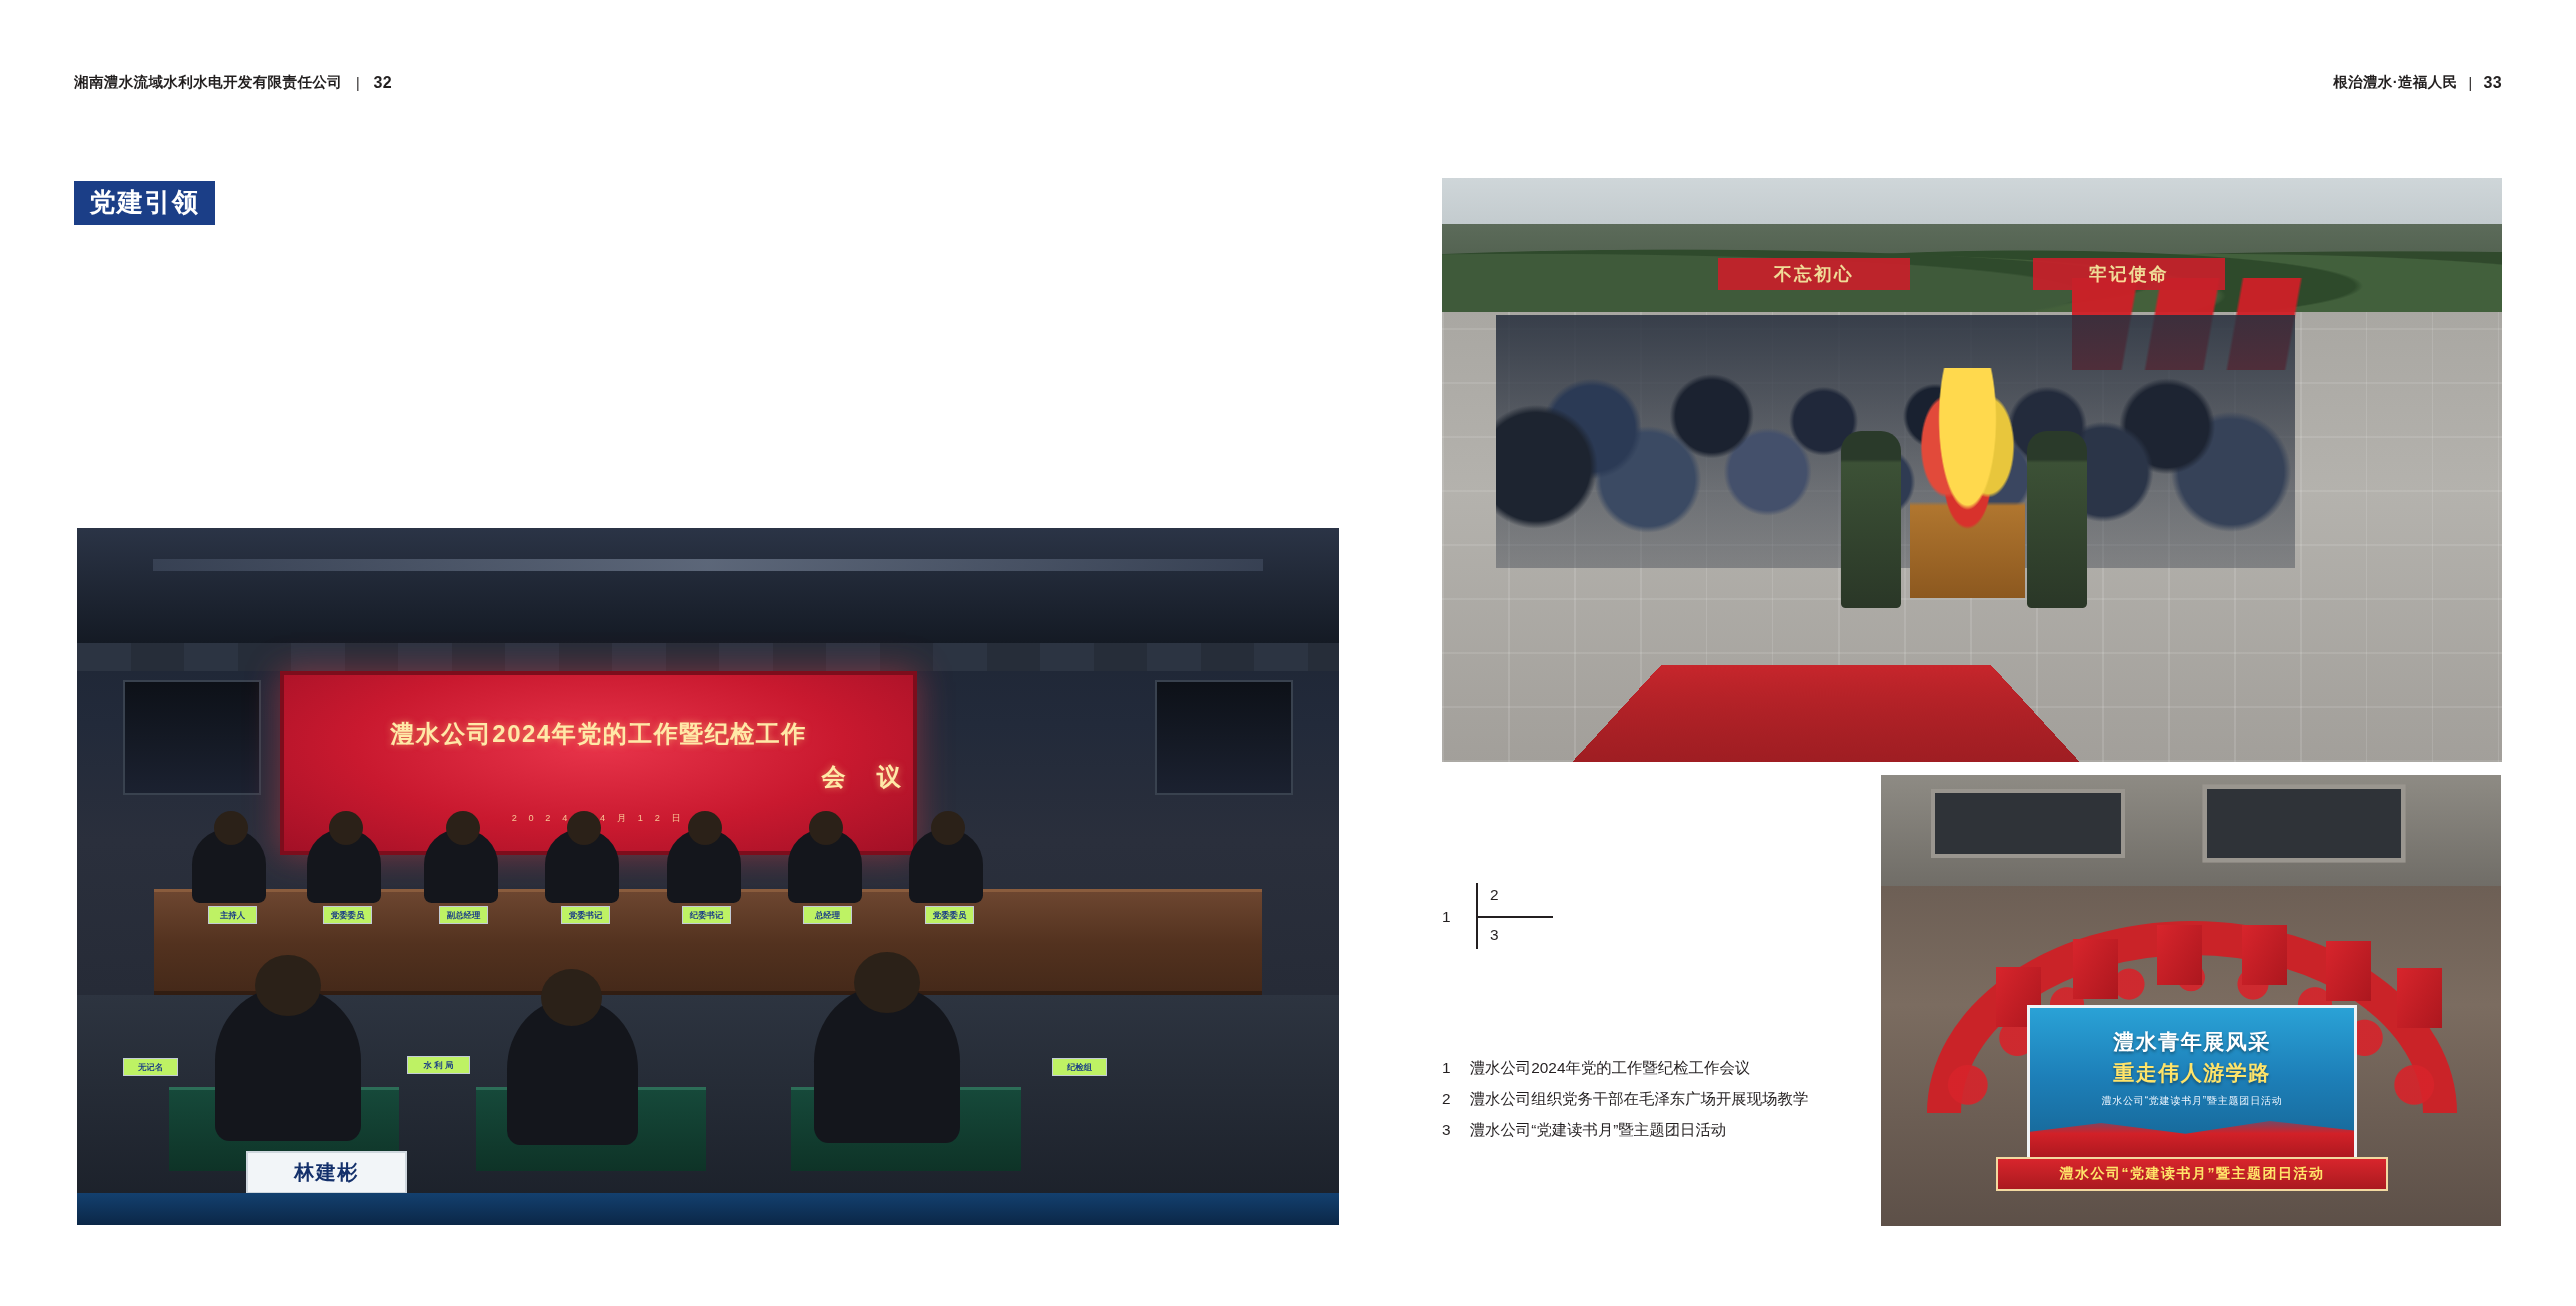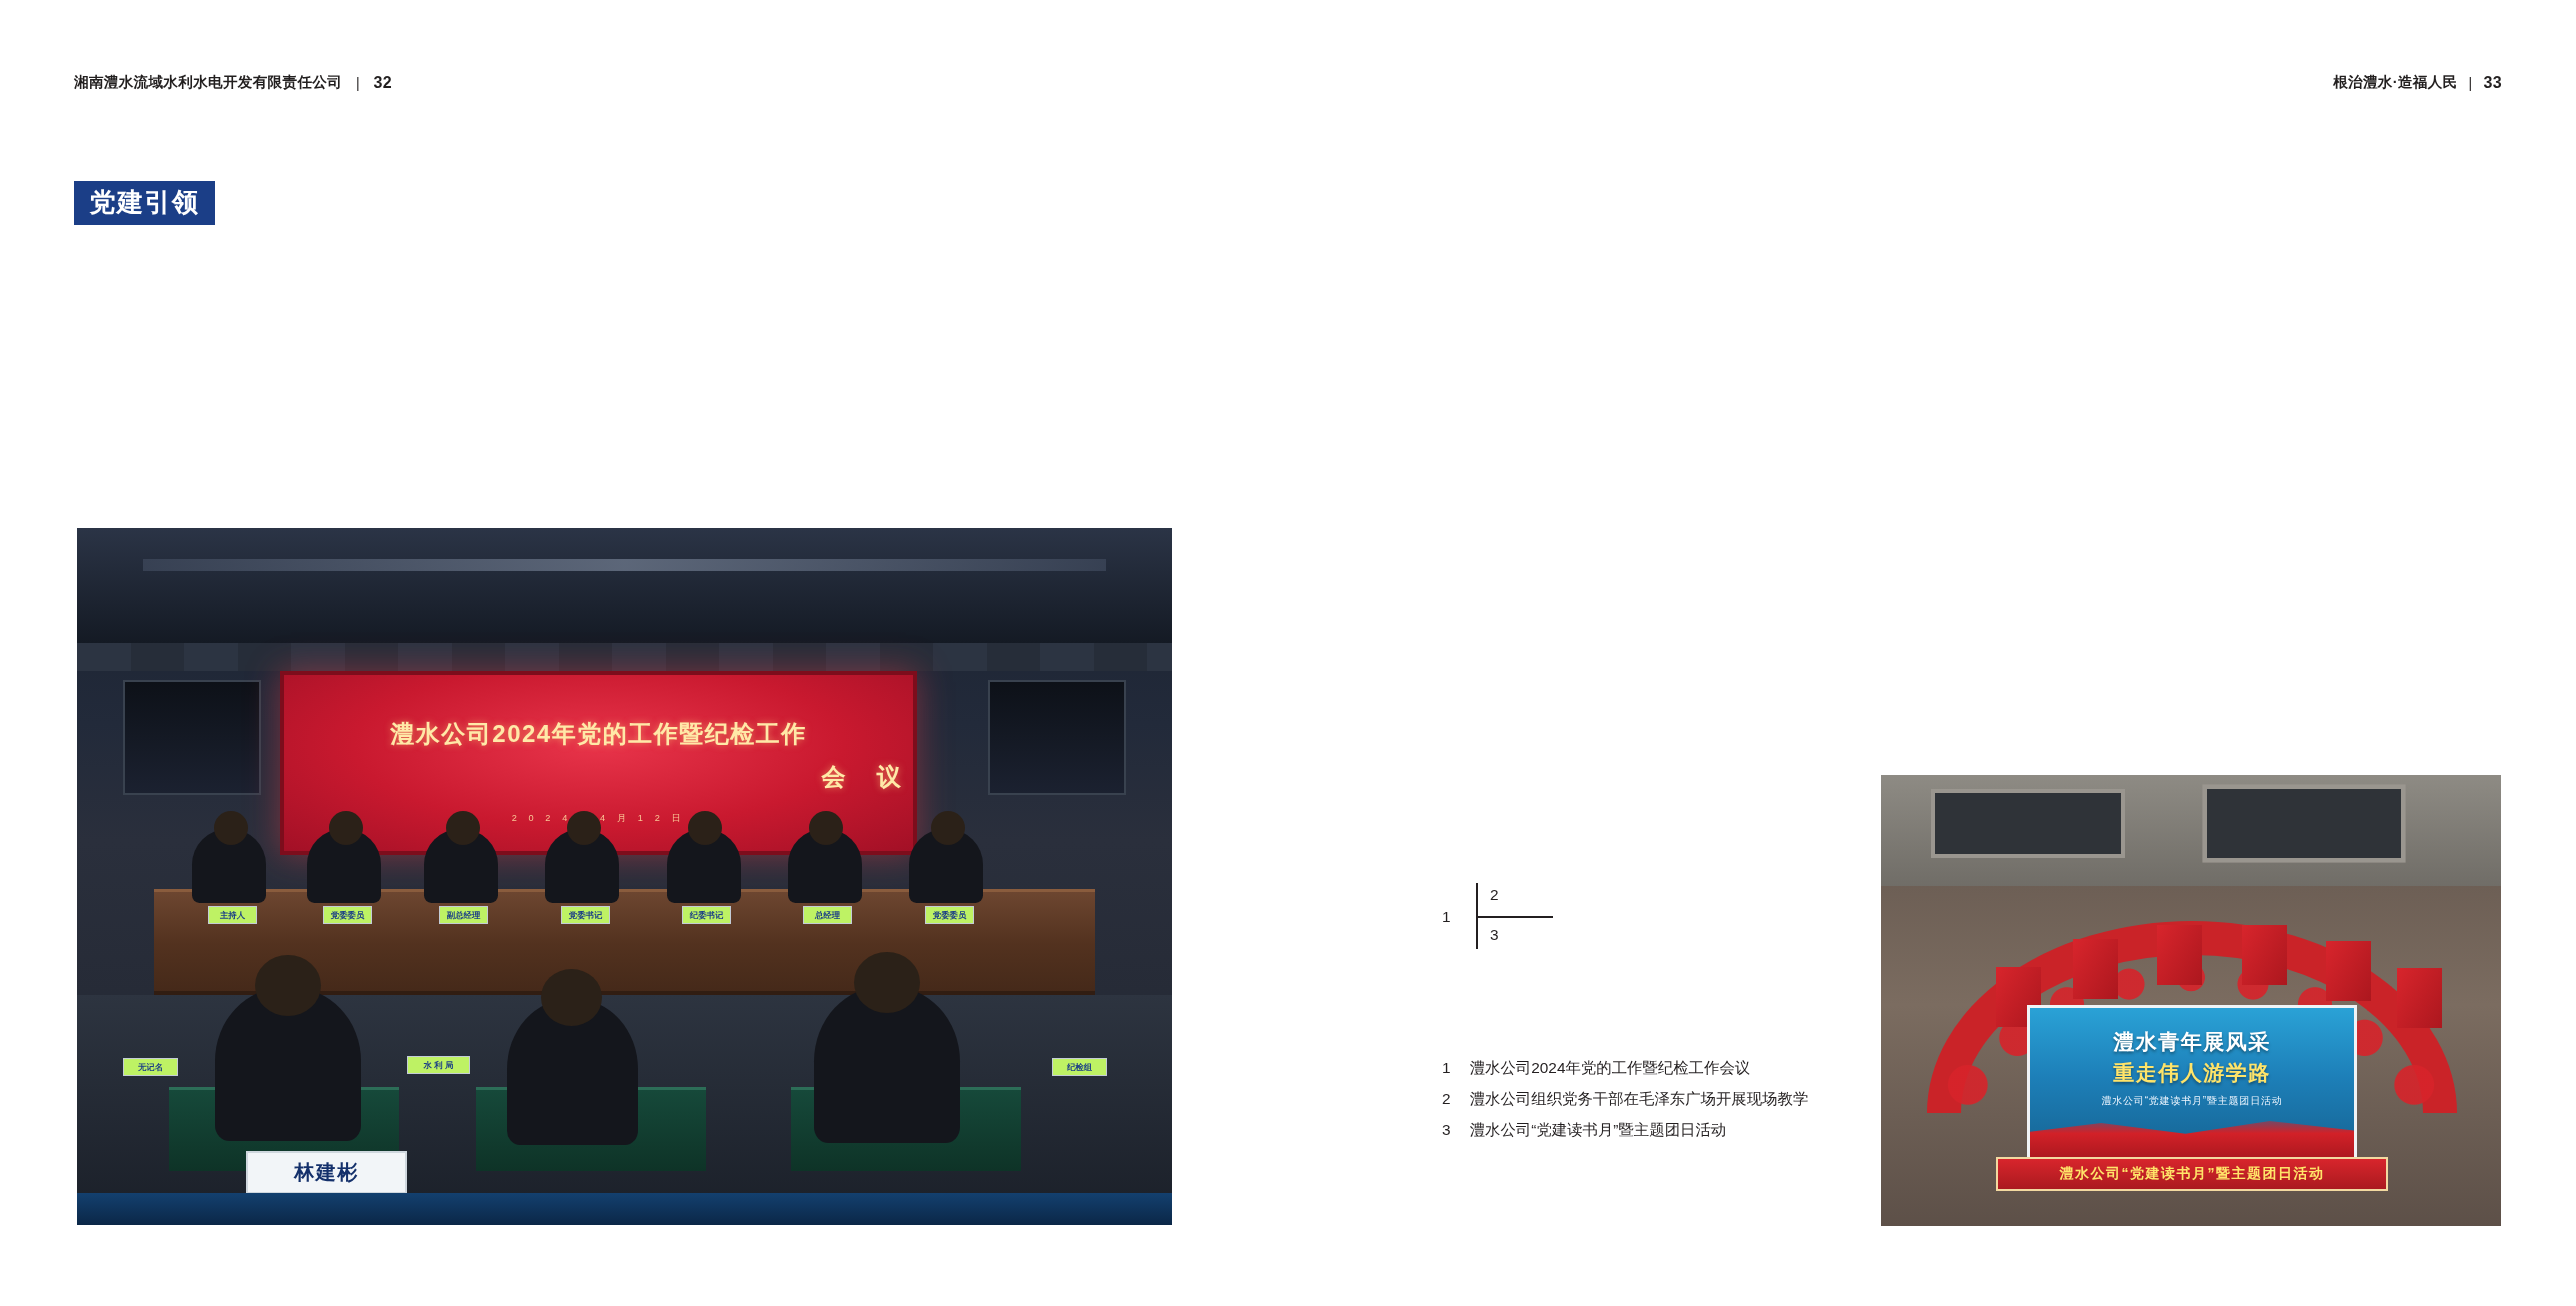--- a/index.html
+++ b/index.html
@@ -70,21 +70,21 @@
 
   
   .photo {
     position: absolute;
     overflow: hidden;
     background: #bcc3cb;
   }
   .photo .inner { position: absolute; inset: 0; }
 
   
-  #photo1 { left: 77px; top: 528px; width: 1095px; height: 697px; padding-left: 33px; }
+  #photo1 { left: 77px; top: 528px; width: 1262px; height: 697px; padding-left: 33px; }
   .hall-bg {
     position: absolute; inset: 0;
     background:
       linear-gradient(180deg,#1b2230 0%,#222a3a 28%,#2a2f3c 45%,#20252f 100%);
   }
   .hall-ceiling {
     position: absolute; left: 0; top: 0; width: 100%; height: 115px;
     background: linear-gradient(180deg,#2b3446,#141a24);
   }
   .hall-ceiling:after {
@@ -449,20 +449,35 @@
       <div class="head" style="left:777px; top:424px; width:66px; height:61px;"></div>
 
       <div class="bigplate">林建彬</div>
       <div class="nameplate" style="left:46px; top:530px; width:55px; height:18.4px;">无记名</div>
       <div class="nameplate" style="left:330px; top:528px; width:63px; height:18.4px;">水  利  局</div>
       <div class="nameplate" style="left:975px; top:530px; width:55px; height:18.4px;">纪检组</div>
       <div class="blueband"></div>
     </div>
   </div>
 
+  <div class="photo" id="photo2">
+    <div class="inner">
+      <div class="sq-sky"></div>
+      <div class="sq-trees"></div>
+      <div class="sq-ground"></div>
+      <div class="sq-carpet"></div>
+      <div class="sq-flags"></div>
+      <div class="sq-banner a">不忘初心</div>
+      <div class="sq-banner b">牢记使命</div>
+      <div class="sq-crowd"></div>
+      <div class="sq-soldier l"></div>
+      <div class="sq-soldier r"></div>
+      <div class="sq-wreath"></div>
+    </div>
+  </div>
 
   <div class="photo" id="photo3">
     <div class="inner">
       <div class="y-top"></div>
       <div class="y-ground"></div>
       <div class="y-arc"></div>
       <div class="y-people"></div>
       <div class="y-flag" style="left:115px; top:192px;"></div>
       <div class="y-flag" style="left:192px; top:164px;"></div>
       <div class="y-flag" style="left:276px; top:150px;"></div>

